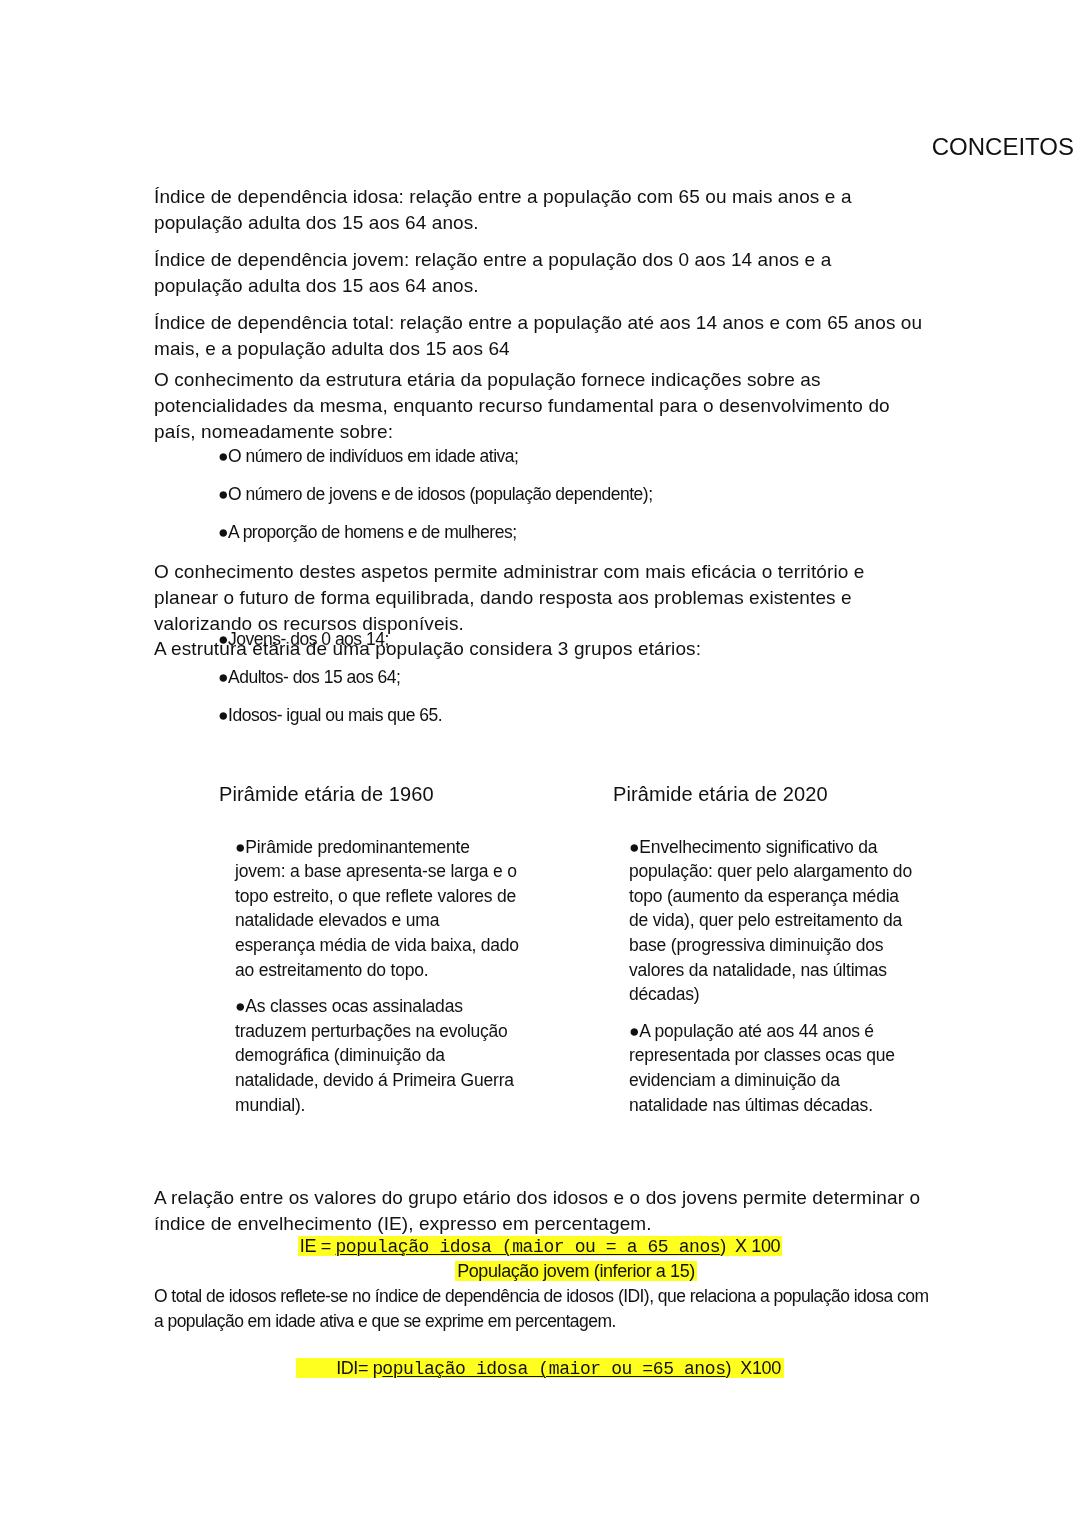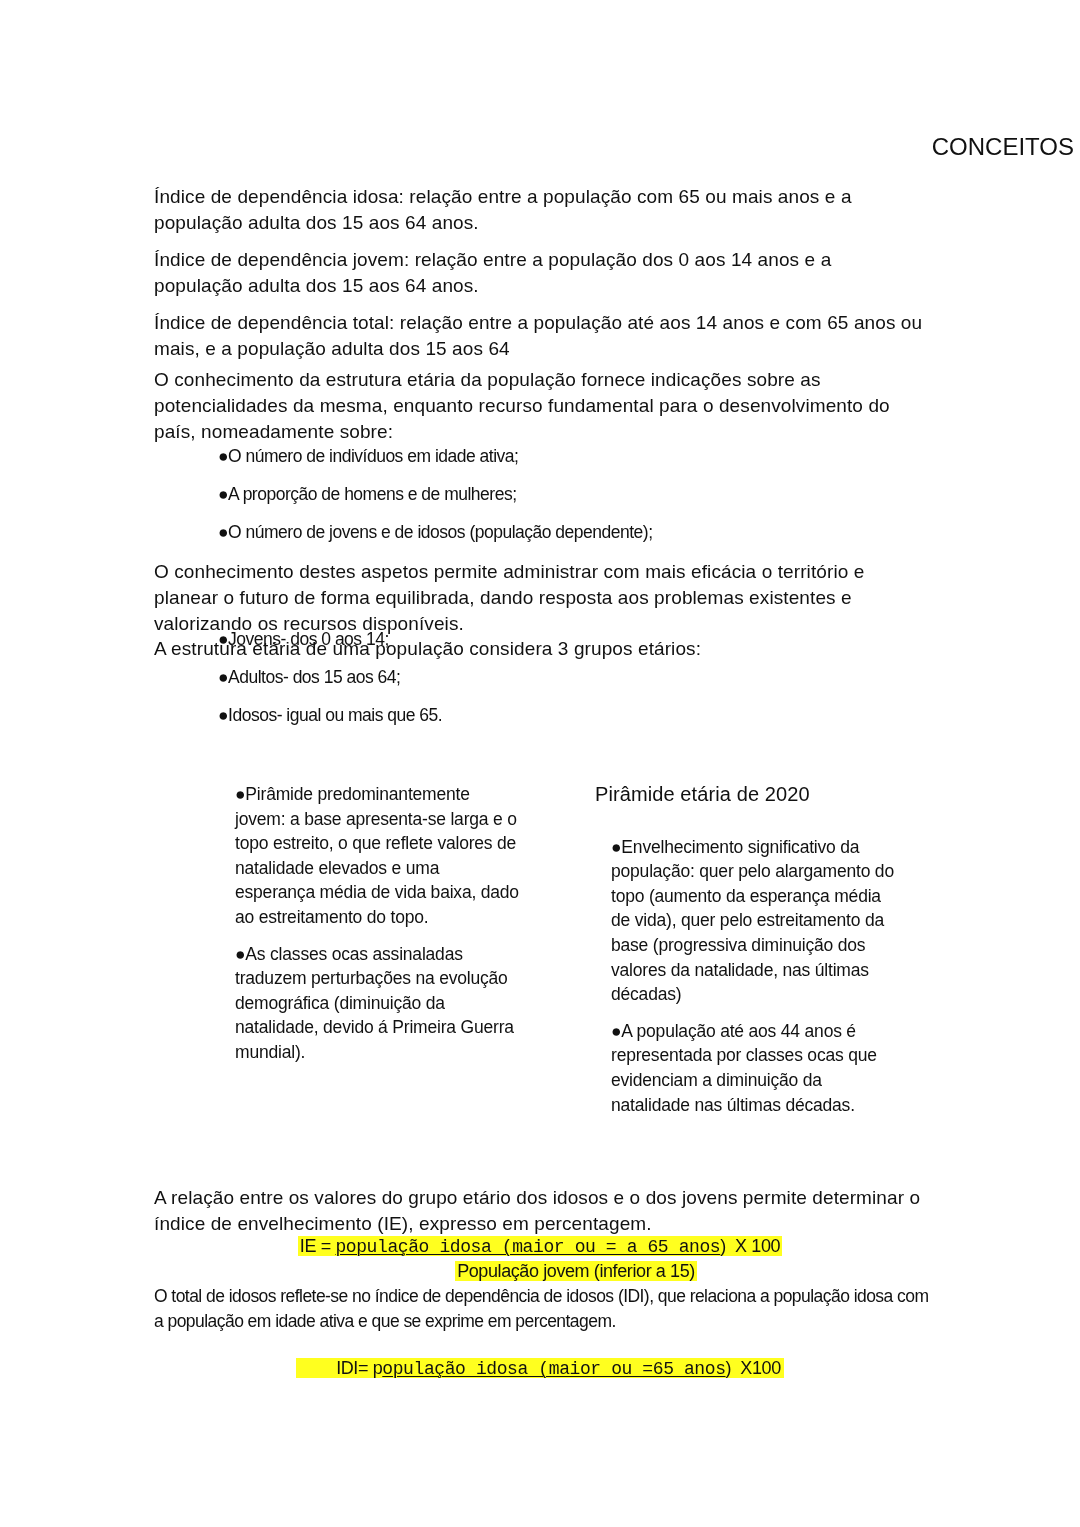--- a/index.html
+++ b/index.html
@@ -74,39 +74,40 @@
 <div class="abs title">CONCEITOS</div>
 
 <div class="abs para" style="top:184px;">Índice de dependência idosa: relação entre a população com 65 ou mais anos e a população adulta dos 15 aos 64 anos.</div>
 <div class="abs para" style="top:247px;">Índice de dependência jovem: relação entre a população dos 0 aos 14 anos e a população adulta dos 15 aos 64 anos.</div>
 <div class="abs para" style="top:310px;">Índice de dependência total: relação entre a população até aos 14 anos e com 65 anos ou mais, e a população adulta dos 15 aos 64</div>
 
 <div class="abs para" style="top:367px;">O conhecimento da estrutura etária da população fornece indicações sobre as potencialidades da mesma, enquanto recurso fundamental para o desenvolvimento do país, nomeadamente sobre:</div>
 
 <div class="abs bullets" style="top:446px;">
   <div class="item">●O número de indivíduos em idade ativa;</div>
+  <div class="item">●O número de jovens e de idosos (população dependente);</div>
   <div class="item">●A proporção de homens e de mulheres;</div>
-  <div class="item">●O número de jovens e de idosos (população dependente);</div>
 </div>
 
 <div class="abs para" style="top:559px;">O conhecimento destes aspetos permite administrar com mais eficácia o território e planear o futuro de forma equilibrada, dando resposta aos problemas existentes e valorizando os recursos disponíveis.</div>
 <div class="abs para" style="top:636px;">A estrutura etária de uma população considera 3 grupos etários:</div>
 
 <div class="abs bullets" style="top:629px;">
   <div class="item">●Jovens- dos 0 aos 14;</div>
   <div class="item">●Adultos- dos 15 aos 64;</div>
   <div class="item">●Idosos- igual ou mais que 65.</div>
 </div>
 
 <div class="abs col" style="left:219px; top:782px;">
+  <div class="head">Pirâmide etária de 1960</div>
   <div class="b">●Pirâmide predominantemente jovem: a base apresenta-se larga e o topo estreito, o que reflete valores de natalidade elevados e uma esperança média de vida baixa, dado ao estreitamento do topo.</div>
   <div class="b">●As classes ocas assinaladas traduzem perturbações na evolução demográfica (diminuição da natalidade, devido á Primeira Guerra mundial).</div>
 </div>
 
-<div class="abs col" style="left:595px; top:782px; width:300px;">
+<div class="abs col" style="left:613px; top:782px; width:300px;">
   <div class="head">Pirâmide etária de 2020</div>
   <div class="b">●Envelhecimento significativo da população: quer pelo alargamento do topo (aumento da esperança média de vida), quer pelo estreitamento da base (progressiva diminuição dos valores da natalidade, nas últimas décadas)</div>
   <div class="b">●A população até aos 44 anos é representada por classes ocas que evidenciam a diminuição da natalidade nas últimas décadas.</div>
 </div>
 
 <div class="abs para" style="top:1185px;">A relação entre os valores do grupo etário dos idosos e o dos jovens permite determinar o índice de envelhecimento (IE), expresso em percentagem.</div>
 
 <div class="abs formula" style="top:1236px;">
   <span class="hl"><span>IE = </span><span class="u">população idosa (maior ou = a 65 anos</span><span>)</span><span style="white-space:pre;">  X 100</span></span>
 </div>

